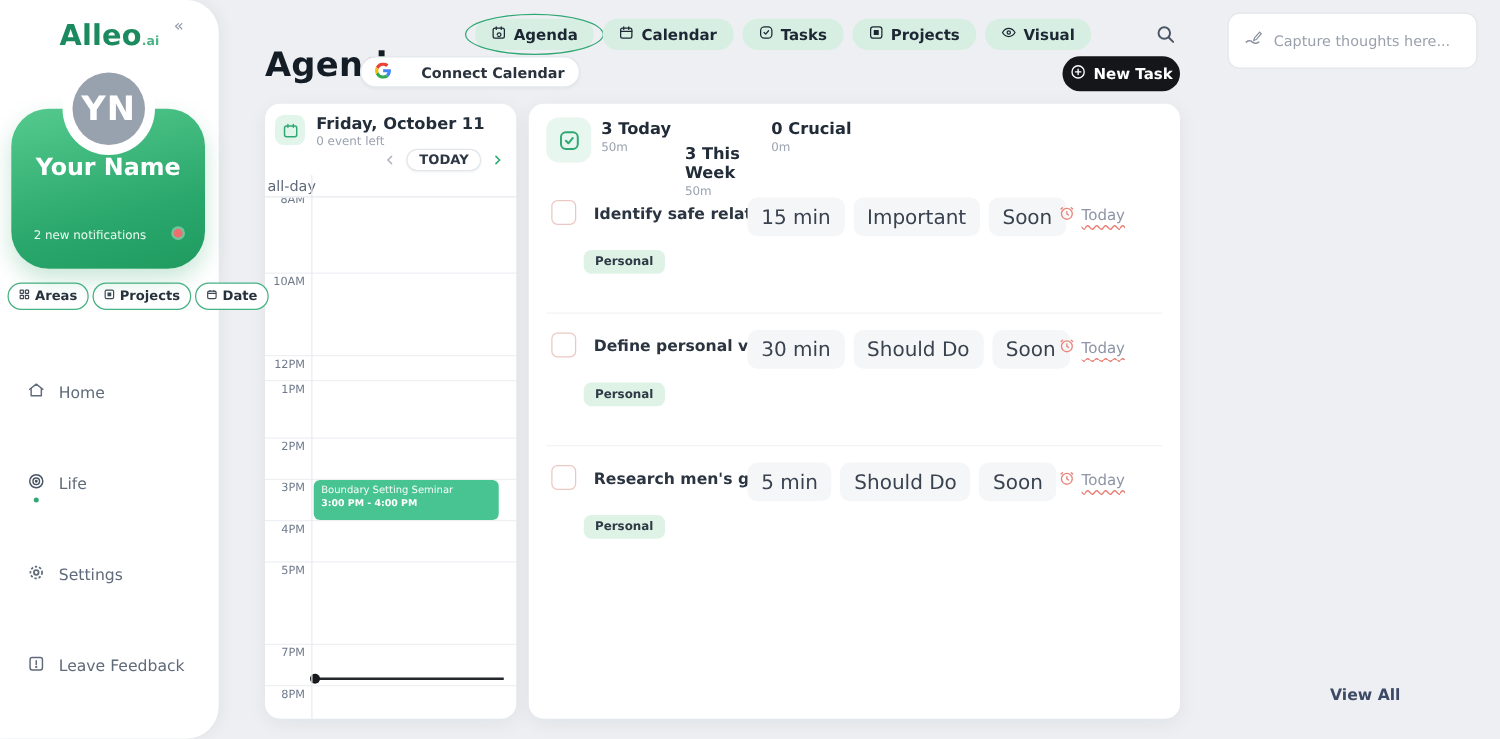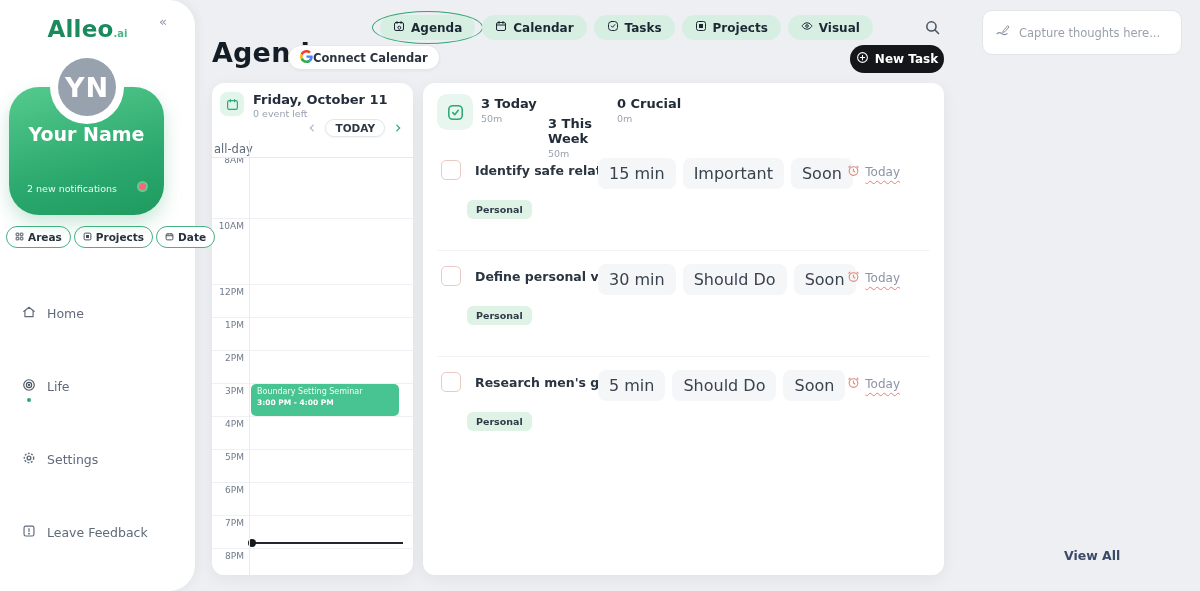--- a/index.html
+++ b/index.html
@@ -1,20 +1,20 @@
 <!DOCTYPE html>
 <html><head>
 <meta charset="utf-8">
 <style>
   * { margin:0; padding:0; box-sizing:border-box; }
   html,body { width:1200px; height:591px; overflow:hidden; }
   body { background:#edeff2; font-family:"DejaVu Sans","Liberation Sans",sans-serif; color:#222c38; position:relative; }
 
   
-  .sidebar { position:absolute; left:0; top:0; width:195px; height:591px; background:#ffffff;
+  .sidebar { position:absolute; left:0; top:0; width:175px; height:591px; background:#ffffff;
              border-radius:0 26px 26px 0; box-shadow:2px 0 12px rgba(20,30,50,.05); z-index:5; }
   .logo-row { position:absolute; top:16px; left:0; width:175px; text-align:center; }
   .logo { font-size:23px; font-weight:800; color:#1b8a5e; letter-spacing:.2px; }
   .logo-suffix { font-size:10px; font-weight:700; color:#4db487; }
   .collapse { position:absolute; top:14px; right:28px; font-size:13px; color:#8b93a3; cursor:pointer; }
   .avatar { position:absolute; left:58px; top:58px; width:58px; height:58px; border-radius:50%;
             background:#98a1ae; color:#fff; display:flex; align-items:center; justify-content:center;
             font-size:27px; font-weight:600; z-index:9; letter-spacing:1px; }
   .avatar-notch { position:absolute; left:50px; top:50px; width:74px; height:74px; border-radius:50%;
                   background:#ffffff; z-index:8; }
@@ -33,21 +33,21 @@
   .nav-item .active-dot { position:absolute; left:5px; bottom:-8px; width:4px; height:4px; border-radius:50%; background:#2fa874; }
 
   
   .tabs { position:absolute; left:380px; top:15px; display:flex; gap:7px; z-index:4; }
   .tab { position:relative; display:flex; align-items:center; gap:6px; background:#d7efe2; border-radius:15px;
          padding:5px 13px; font-size:12px; font-weight:600; color:#1c2733; cursor:pointer; }
   .tab.active::after { content:""; position:absolute; inset:-4px -8px; border:1.6px solid #2fa874; border-radius:50%; pointer-events:none; }
 
   
   .page-title { position:absolute; left:212px; top:37px; font-size:27px; font-weight:800; color:#141c26; letter-spacing:.2px; }
-  .connect-btn { position:absolute; left:288px; top:45px; height:25px; display:flex; align-items:center; gap:0;
+  .connect-btn { position:absolute; left:288px; top:45px; height:25px; display:flex; align-items:center; gap:24px;
                  background:#fff; border:1px solid #e4e7eb; border-radius:13px; padding:0 11px; font-size:11.5px;
                  font-weight:600; color:#2a333d; cursor:pointer; box-shadow:0 1px 3px rgba(20,30,50,.05); }
   .search-btn { position:absolute; left:924px; top:19px; cursor:pointer; }
   .capture-box { position:absolute; left:982px; top:10px; width:200px; height:45px; background:#fff;
                  border:1px solid #e2e5e9; border-radius:10px; display:flex; align-items:center; gap:8px; padding:0 12px; }
   .capture-input { border:none; outline:none; flex:1; font-size:11.5px; color:#3a4350; background:transparent;
                    font-family:"DejaVu Sans","Liberation Sans",sans-serif; }
   .capture-input::placeholder { color:#9aa1ad; }
   .newtask-btn { position:absolute; left:850px; top:45px; width:94px; height:28px; background:#15161a; border-radius:15px;
                  display:flex; align-items:center; justify-content:center; gap:6px; color:#fff; font-size:12px;
@@ -283,37 +283,34 @@
   <div class="cal-grid">
     <div class="hour-row" style="top:12px">
         <span class="hour-label">8AM</span>
       </div>
     <div class="hour-row" style="top:78px">
         <span class="hour-label">10AM</span>
       </div>
     <div class="hour-row" style="top:144px">
         <span class="hour-label">12PM</span>
       </div>
-    <div class="hour-row" style="top:177px">
+    <div class="hour-row" style="top:164px">
         <span class="hour-label">1PM</span>
       </div>
     <div class="hour-row" style="top:210px">
         <span class="hour-label">2PM</span>
       </div>
     <div class="hour-row" style="top:243px">
         <span class="hour-label">3PM</span>
       </div>
     <div class="hour-row" style="top:276px">
         <span class="hour-label">4PM</span>
       </div>
     <div class="hour-row" style="top:309px">
         <span class="hour-label">5PM</span>
-      </div>
-    <div class="hour-row" style="top:342px">
-        <span class="hour-label">6PM</span>
       </div>
     <div class="hour-row" style="top:375px">
         <span class="hour-label">7PM</span>
       </div>
     <div class="hour-row" style="top:408px">
         <span class="hour-label">8PM</span>
       </div>
 
     <div class="allday-row">
       <span class="allday-label">all-day</span>

